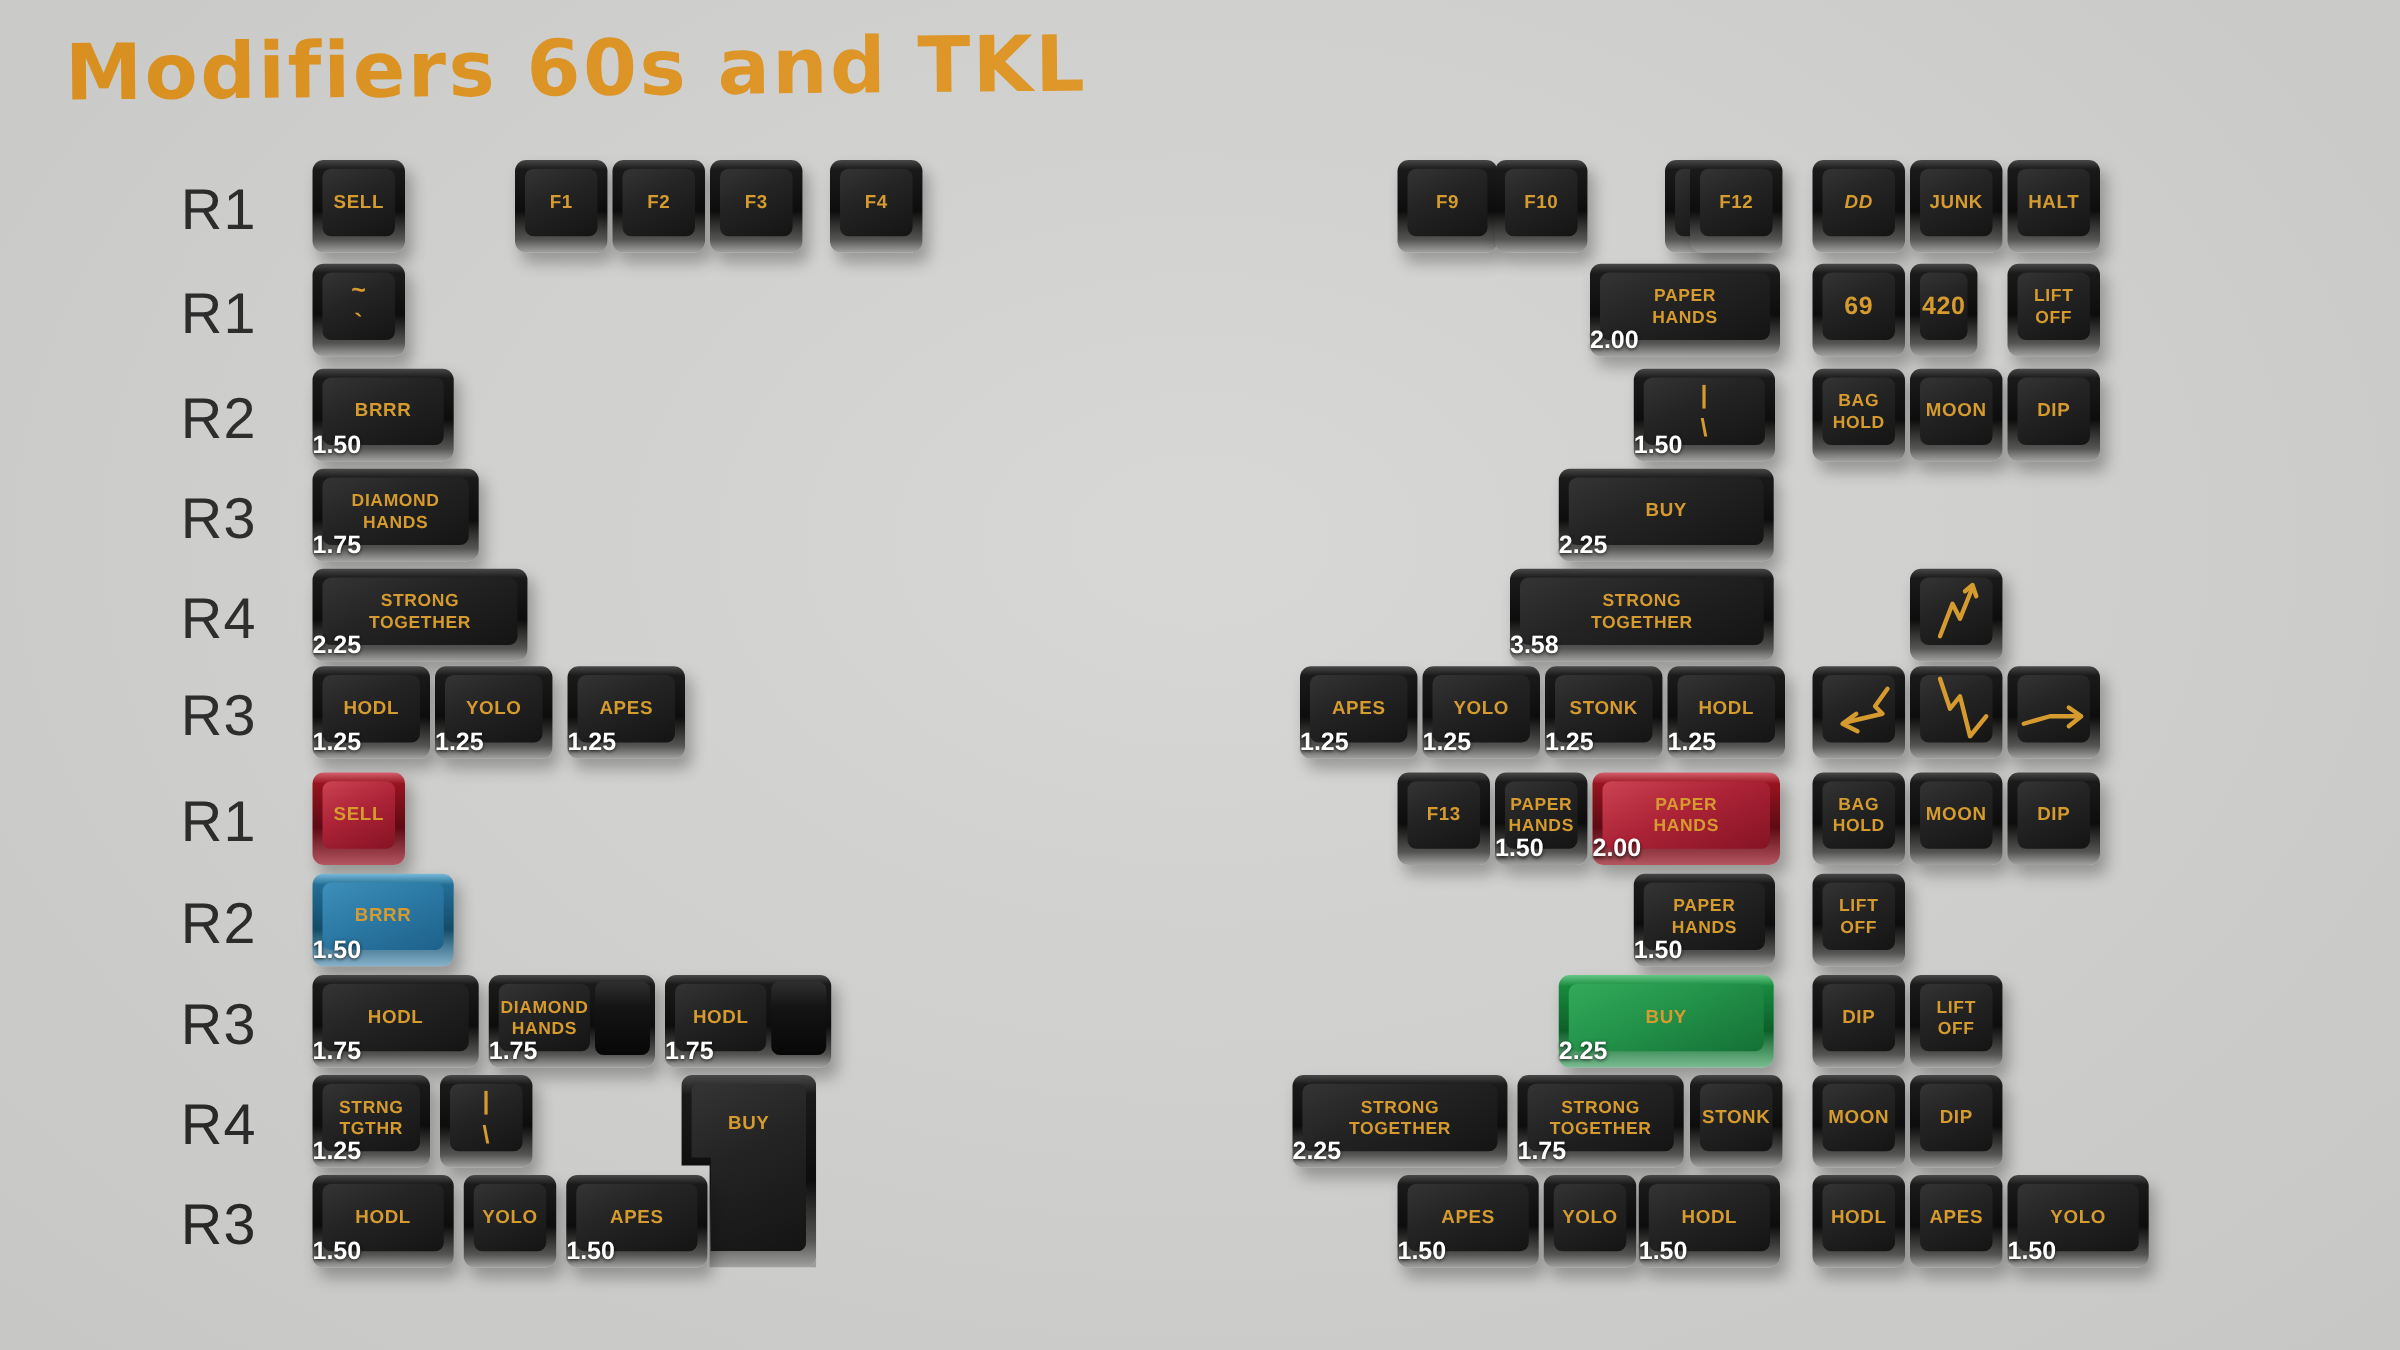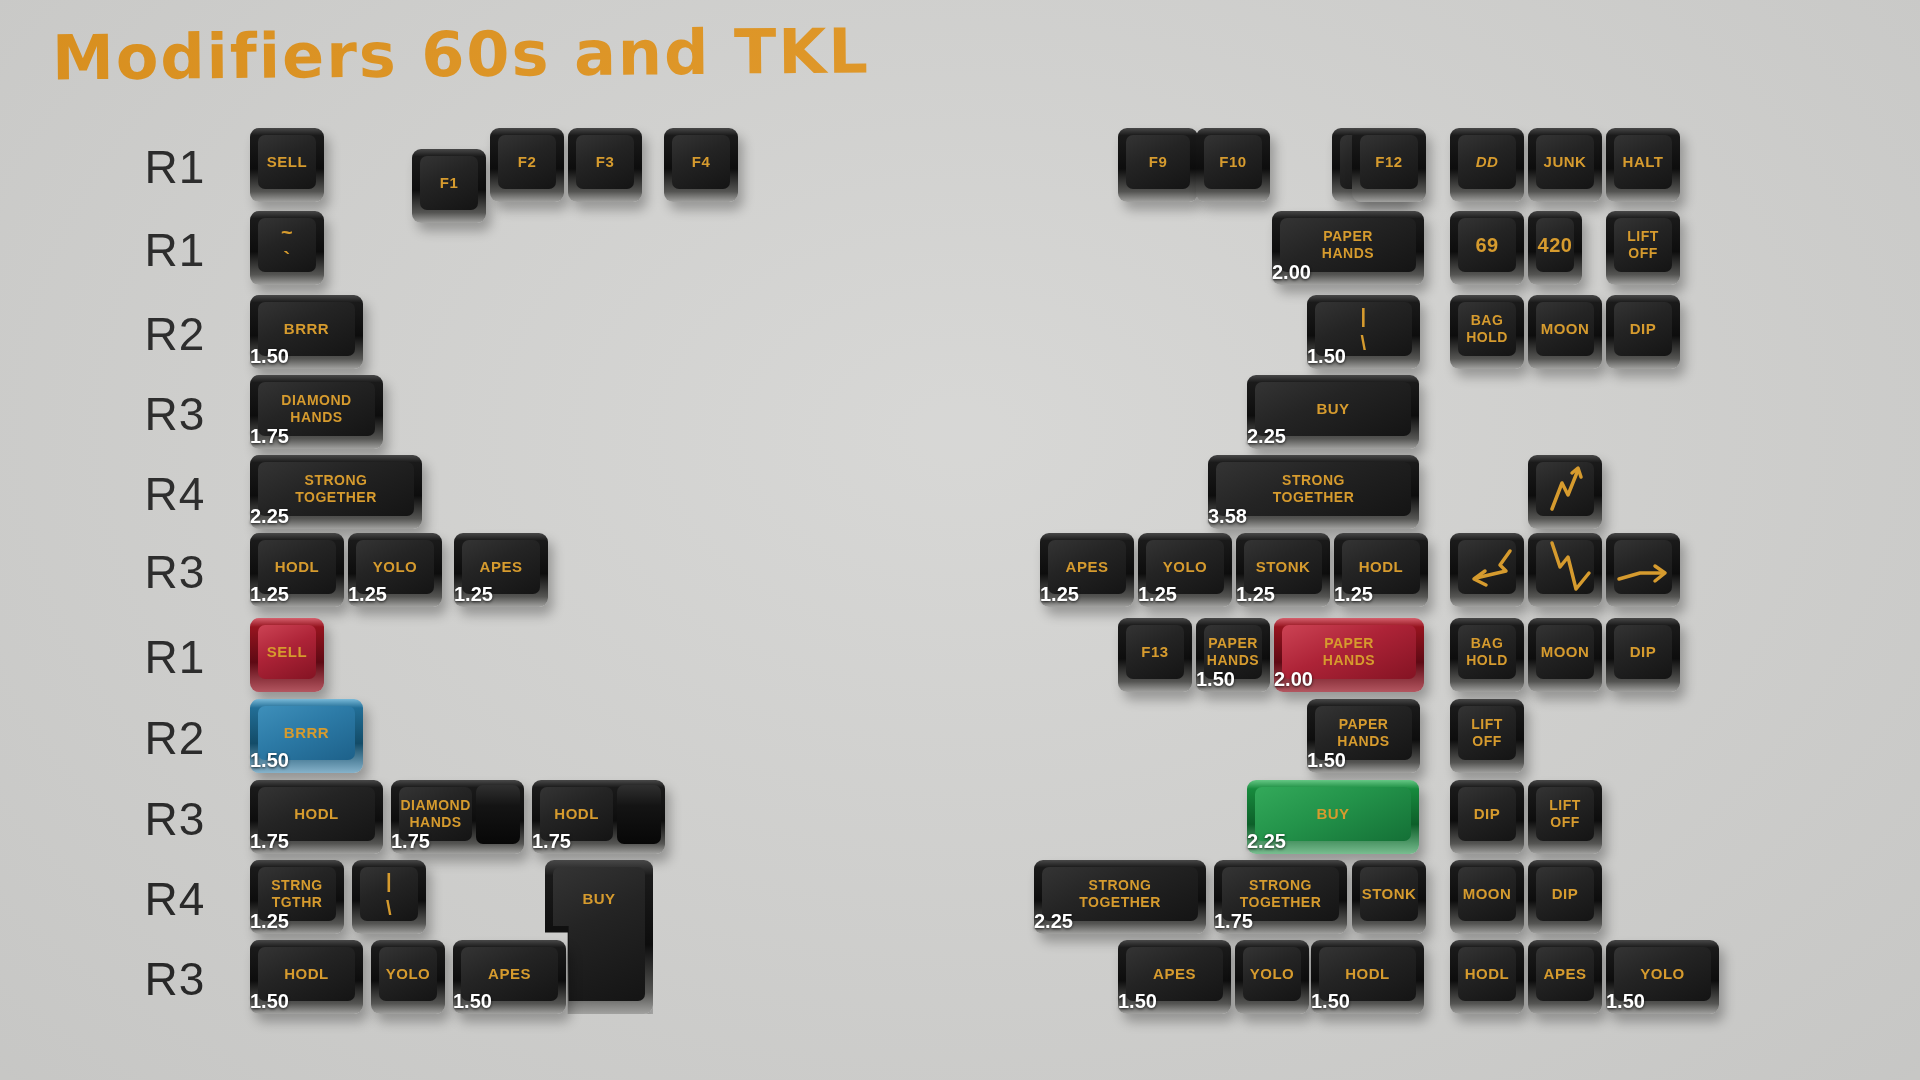--- a/index.html
+++ b/index.html
@@ -47,21 +47,21 @@
     <div class="row-label" style="left: 120px; top: 711px;">R2</div>
     <div class="row-label" style="left: 120px; top: 792px;">R3</div>
     <div class="row-label" style="left: 120px; top: 872px;">R4</div>
     <div class="row-label" style="left: 120px; top: 952px;">R3</div>
     <div class="key" style="left: 250px; top: 128px; width: 74px; height: 74px;">
       <div class="face"></div>
       <div class="legend">
         <span>SELL</span>
       </div>
     </div>
-    <div class="key" style="left: 412px; top: 128px; width: 74px; height: 74px; margin-top: 21px;">
+    <div class="key" style="left: 412px; top: 128px; width: 74px; height: 74px;">
       <div class="face"></div>
       <div class="legend">
         <span>F1</span>
       </div>
     </div>
     <div class="key" style="left: 490px; top: 128px; width: 74px; height: 74px;">
       <div class="face"></div>
       <div class="legend">
         <span>F2</span>
       </div>

